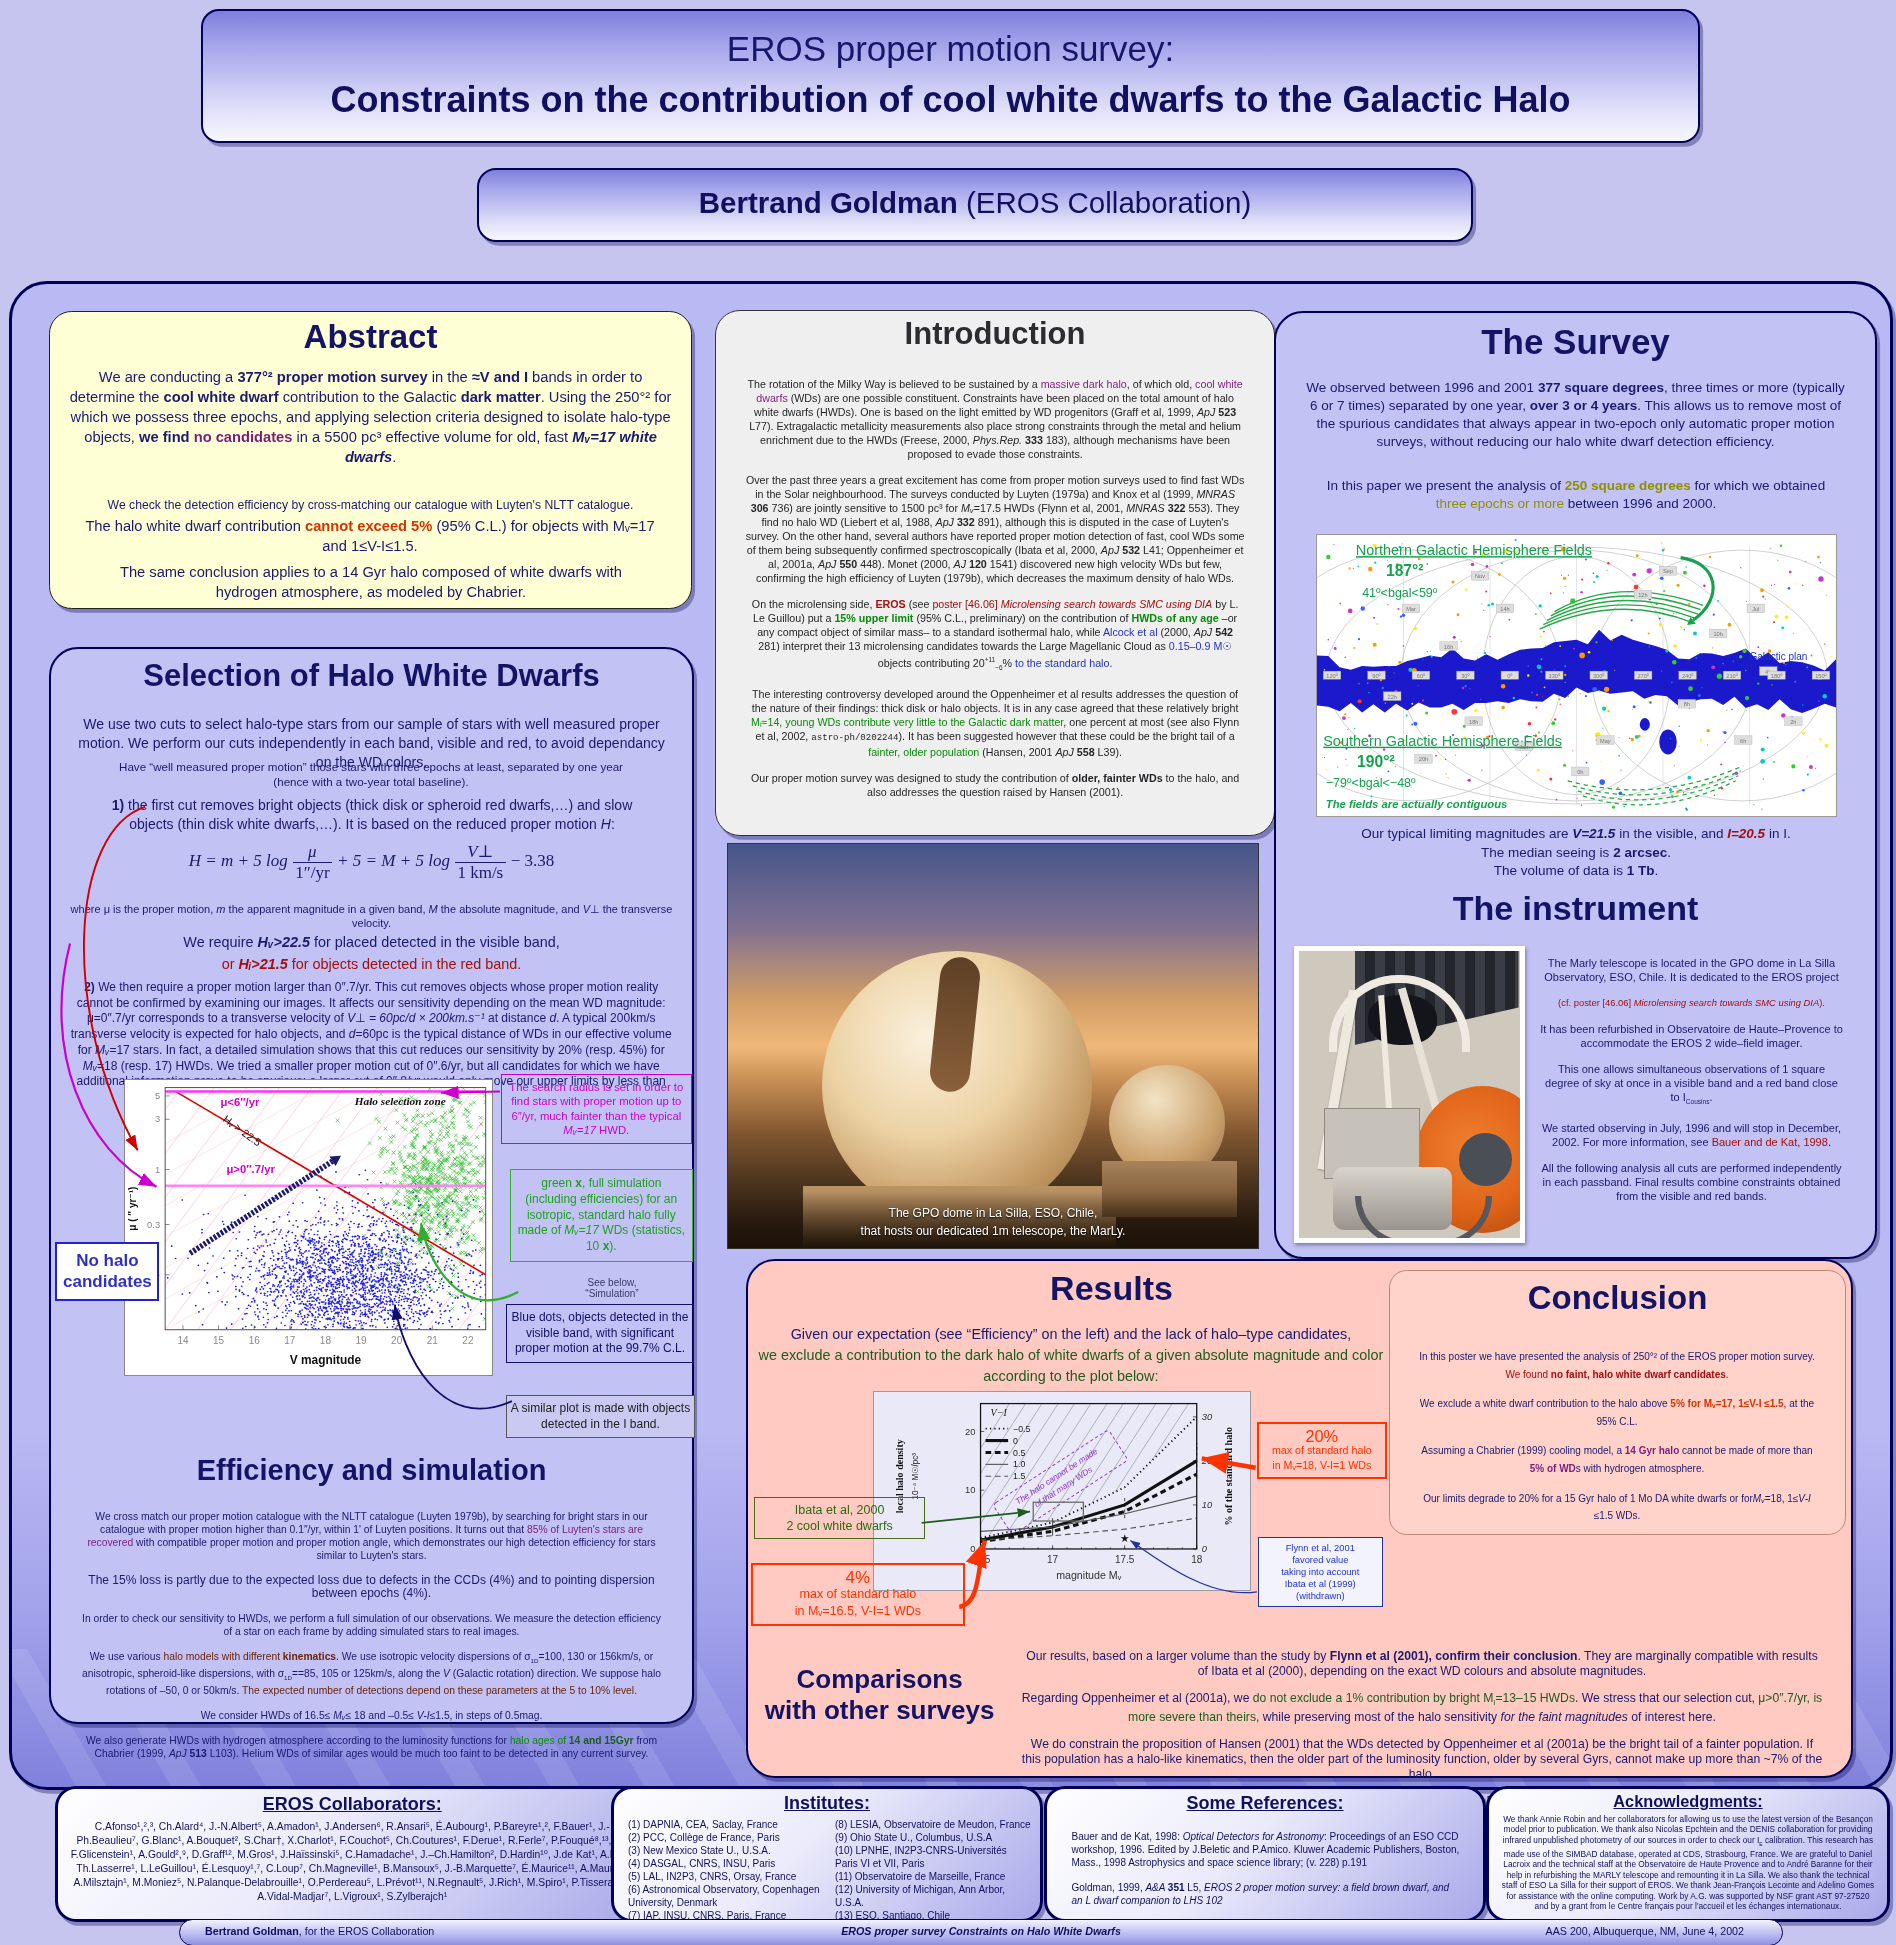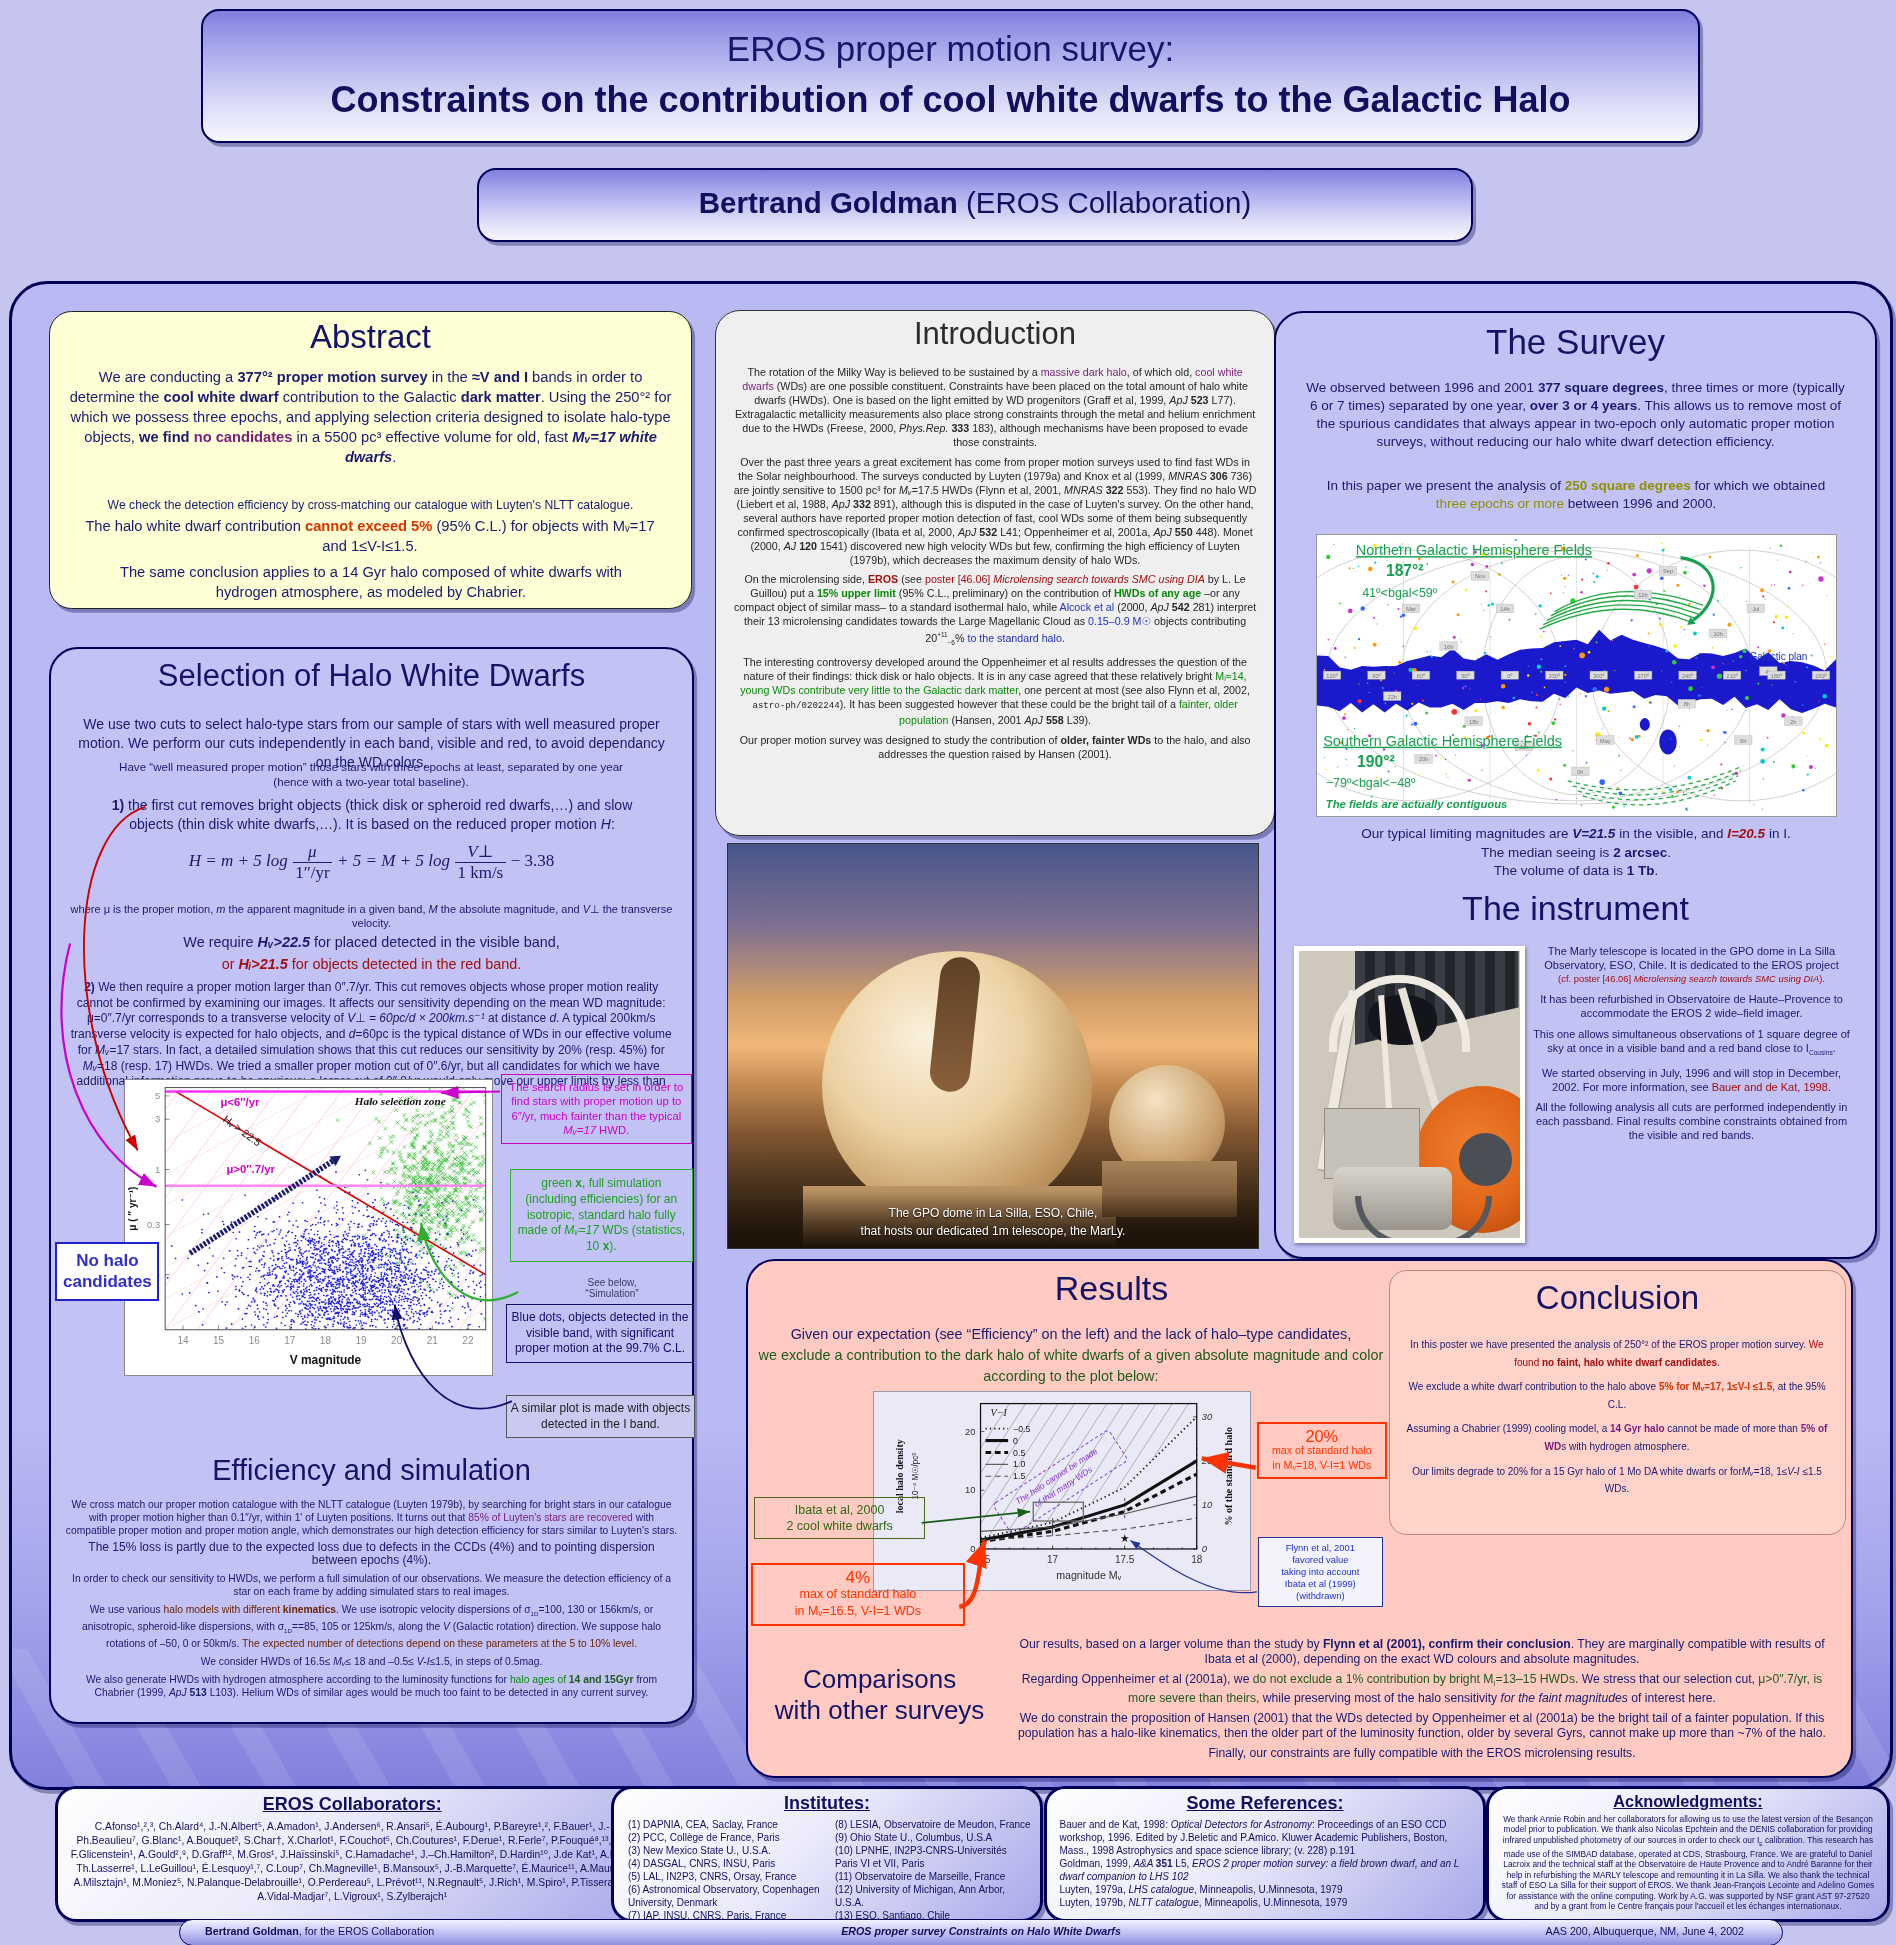--- a/index.html
+++ b/index.html
@@ -7,25 +7,25 @@
           font-family:"Liberation Sans","DejaVu Sans",sans-serif;color:#1a1a6e;}
   .abs{position:absolute;}
   .ctr{text-align:center;}
   .rbox{position:absolute;border:2.5px solid #000058;border-radius:26px;box-shadow:3.1px 3.8px 0 rgba(10,10,80,.35);}
   .grad{background:linear-gradient(180deg,#7f7fdd 0%,#a7a7ec 28%,#dcdcf8 72%,#f7f7ff 100%);}
   .b{font-weight:bold}.i{font-style:italic}
   .purple{color:#7a1d7a}.dred{color:#a01010}.red2{color:#d43400}.green{color:#0a8a0a}
   .dgreen{color:#1c5c1c}.olive{color:#8f8f00}.blue{color:#2233bb}.brown{color:#6b2408}
   .mono{font-family:"Liberation Mono","DejaVu Sans Mono",monospace;font-size:.85em}
   .sup{vertical-align:super;font-size:.6em}.sub{vertical-align:sub;font-size:.6em}
-  .h1{font-weight:normal;text-align:center;color:#141466;}
+  .h1{font-weight:bold;text-align:center;color:#141466;}
   .frac{display:inline-flex;flex-direction:column;align-items:center;vertical-align:middle;margin:0 5px;}
   .frac .den{border-top:1.3px solid #1a1a6e;padding:0 2.5px;}
   .frac .num{padding:0 2.5px;}
-  p{margin:0;}
+  p{margin:12px;}
   .photo-cap{color:#fff;text-shadow:0 0.6px 1.9px #000;}
 </style>
 </head>
 <body>
 
 <div class="poster">
 
   <div class="rbox grad" style="left:201px;top:9.4px;width:1495px;height:130px;border-radius:18px;">
     <div class="abs ctr" style="left:0;right:0;top:17.6px;font-size:35px;color:#16166a;">EROS proper motion survey:</div>
     <div class="abs ctr b" style="left:0;right:0;top:68px;font-size:36px;color:#10105e;">Constraints on the contribution of cool white dwarfs to the Galactic Halo</div>

